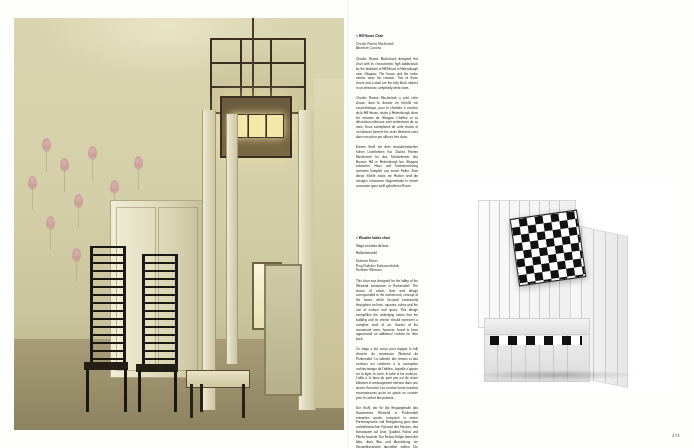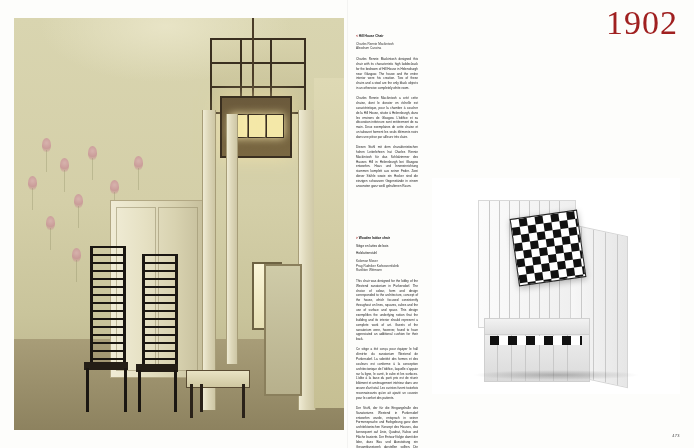--- a/index.html
+++ b/index.html
@@ -350,21 +350,20 @@
       <div class="chair-leg" style="left:124px; top:352px; height:42px;"></div>
       <div class="chair-leg" style="left:160px; top:352px; height:42px;"></div>
 
       <div class="stool"></div>
       <div class="stool-leg" style="left:176px; top:366px;"></div>
       <div class="stool-leg" style="left:228px; top:366px;"></div>
       <div class="stool-leg" style="left:186px; top:366px; height:28px;"></div>
     </div>
   </div>
 
-  <div class="year">1902</div>
 
   <div class="col-text">
     <div class="cap-head">
       <span class="arrow">&lt;</span>
       <span>Hill House Chair</span>
     </div>
     <div class="cap-sub">Charles Rennie Mackintosh</div>
     <div class="cap-sub" style="margin-bottom:6px;">Alexdrum Cassina</div>
 
     <div class="body-par">Charles Rennie Mackintosh designed this chair with its characteristic high ladder-back for the bedroom of Hill House in Helensburgh near Glasgow. The house and the entire interior were his creation. Two of these chairs and a stool are the only black objects in an otherwise completely white room.</div>

